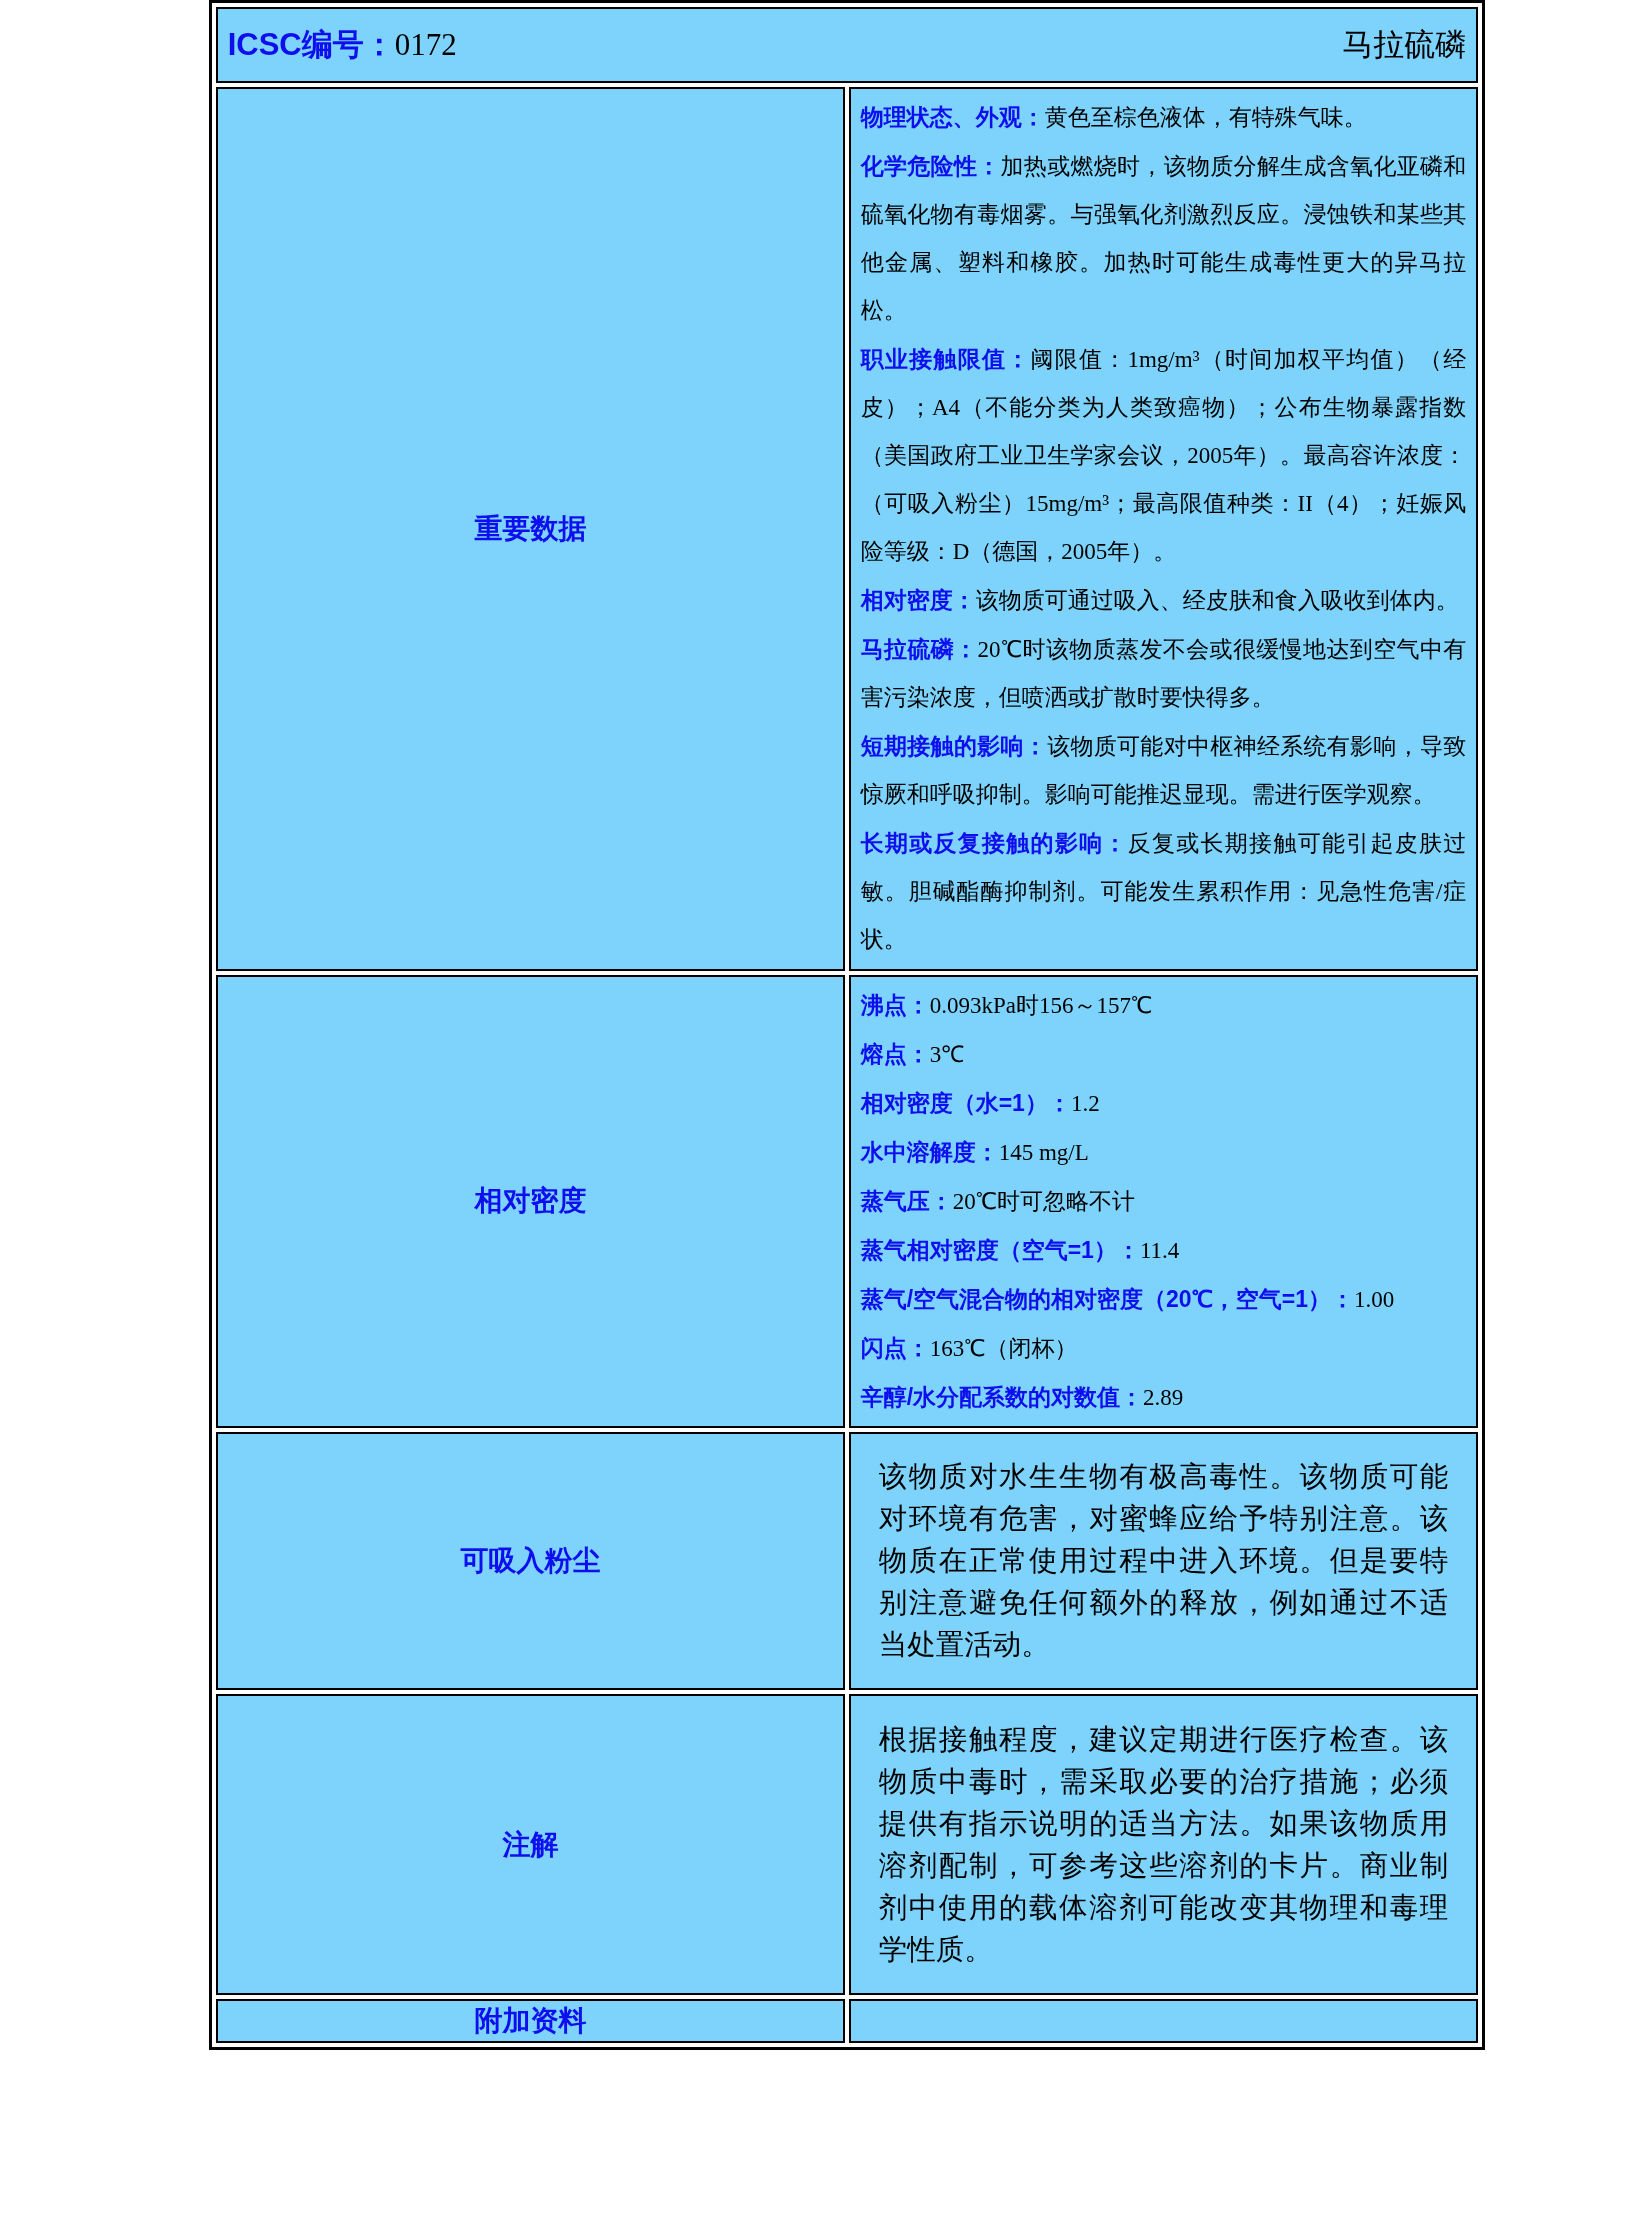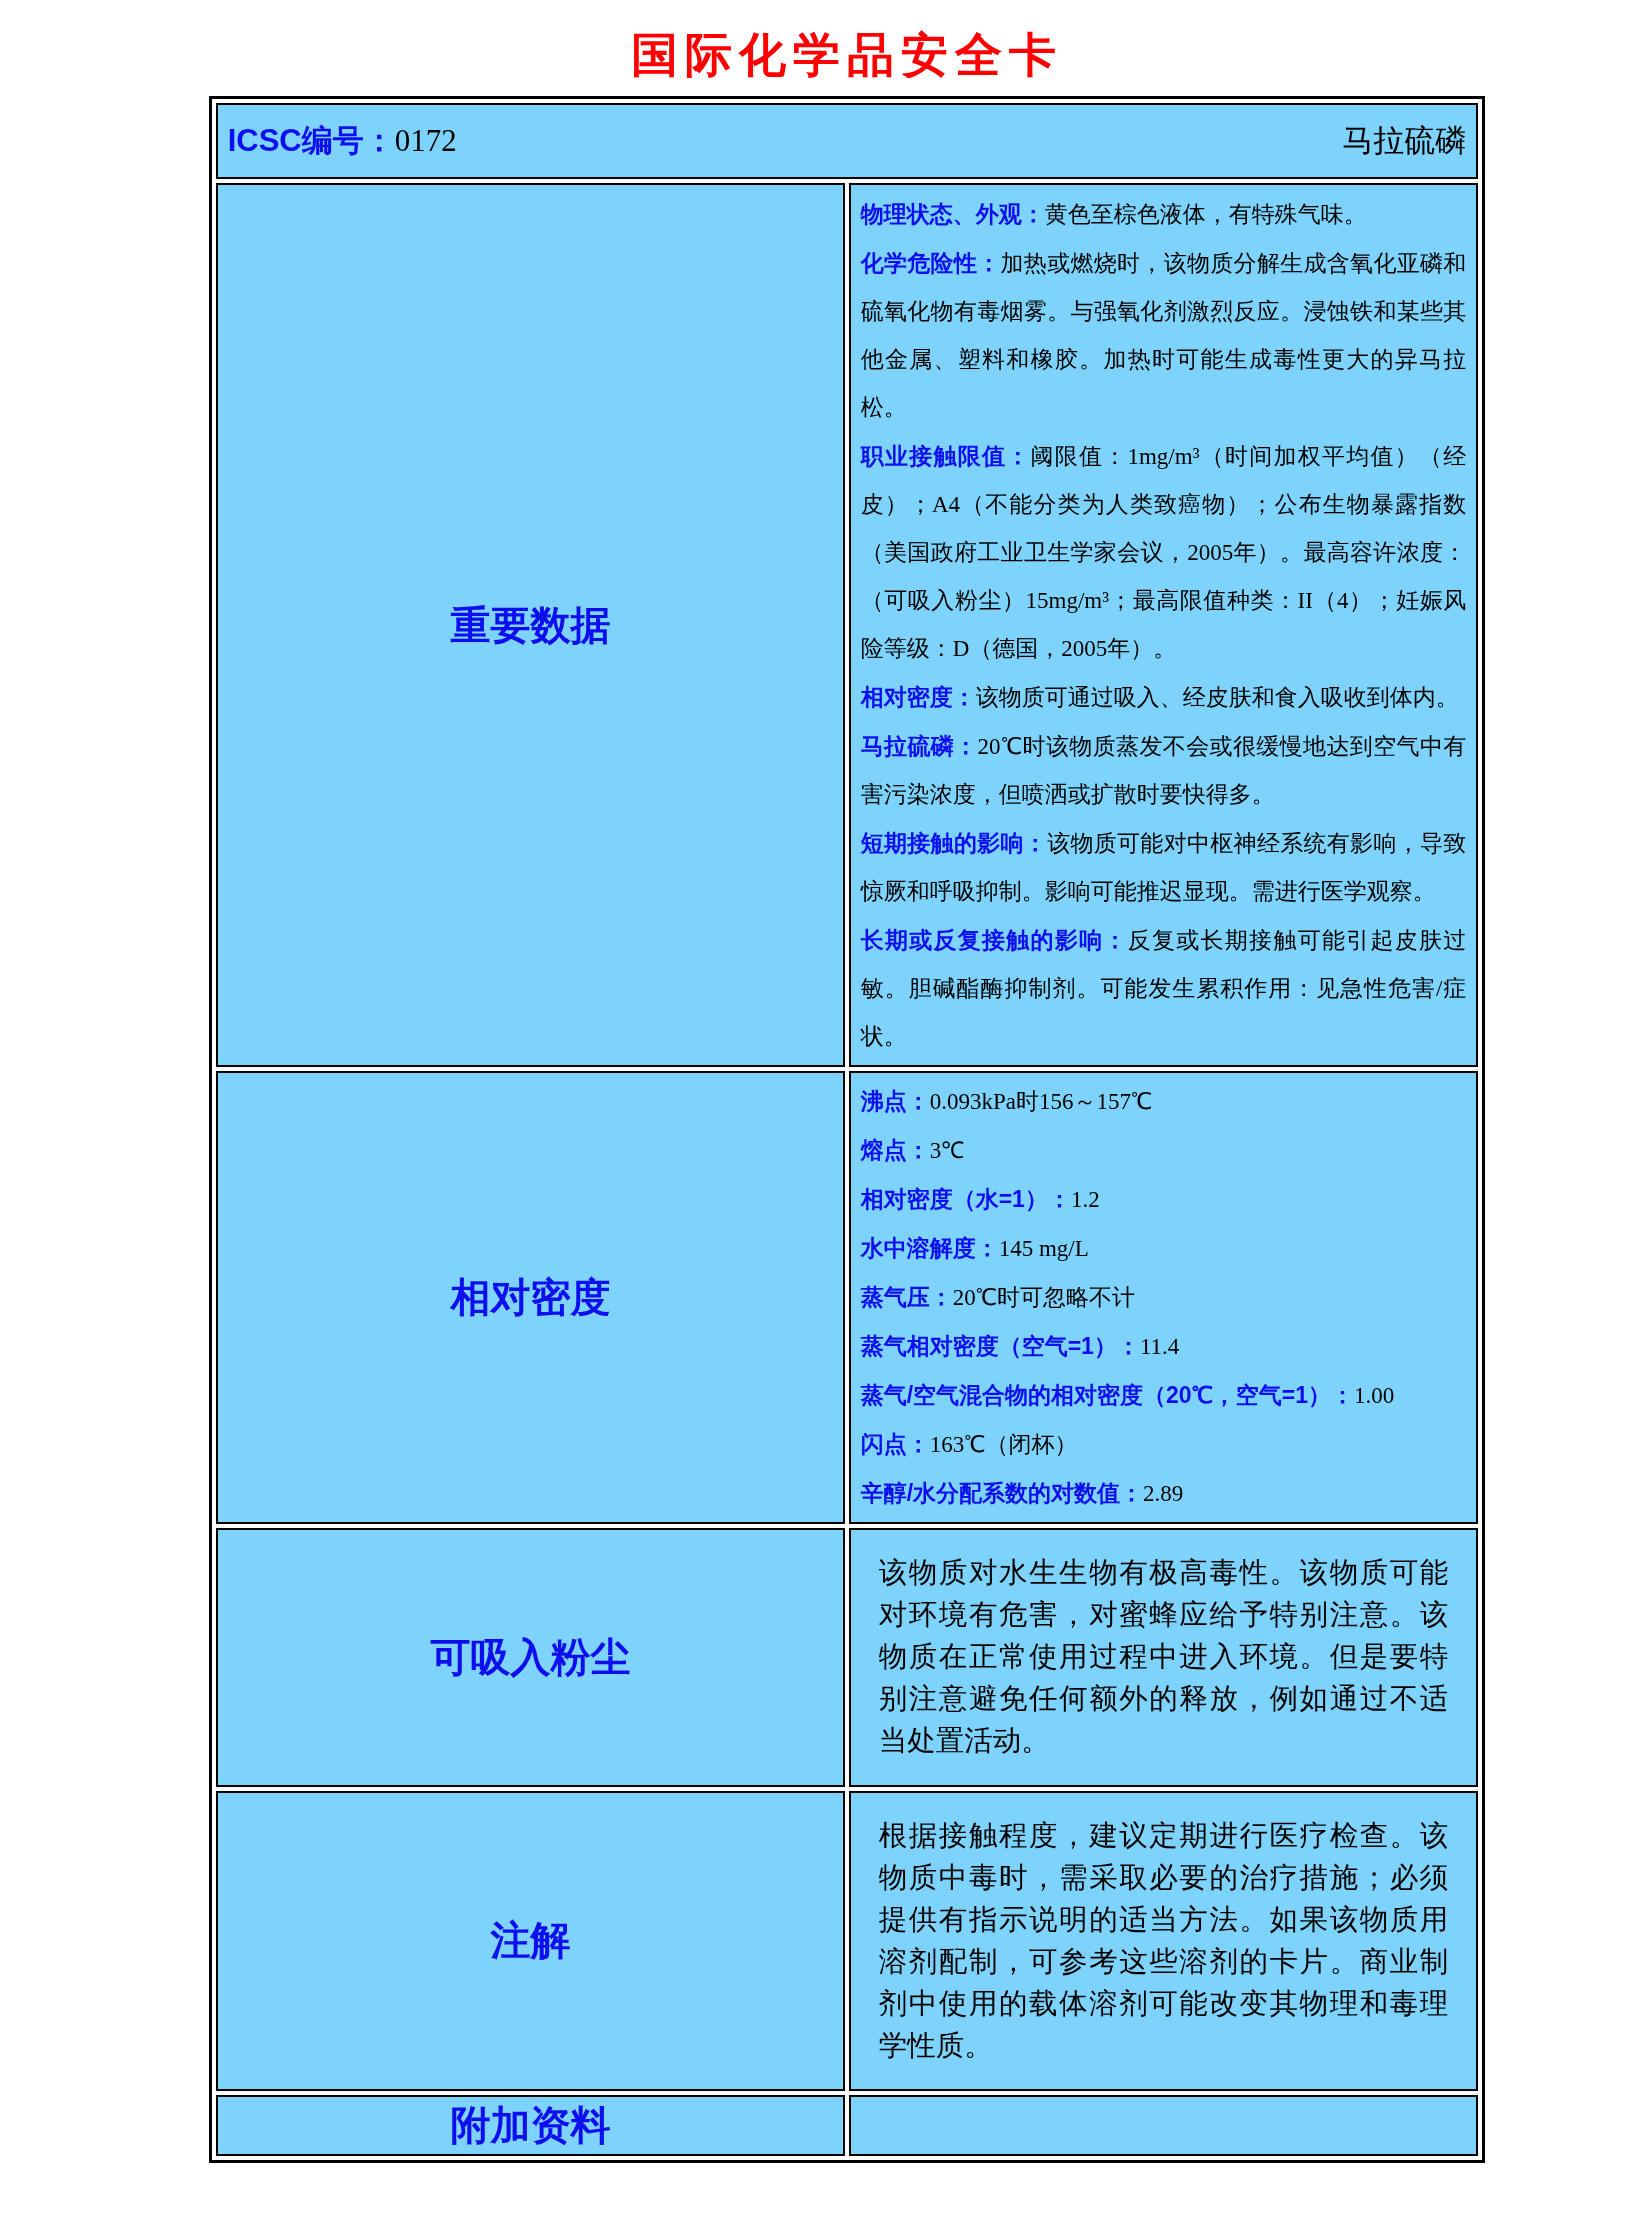--- a/index.html
+++ b/index.html
@@ -8,39 +8,38 @@
 
   .title{margin:23.6px 0 9.7px 209px;width:1276px;text-align:center;
          font-family:"Liberation Serif",serif;font-weight:bold;font-size:47px;
          letter-spacing:7px;color:#ff0000;}
 
   table.card{margin-left:209px;width:1276px;border-collapse:separate;border-spacing:4.2px;
              border:3.5px solid #000;background:#fff;table-layout:fixed;}
   td{border:2.1px solid #000;vertical-align:middle;background:#7dd3fc;}
   td.full{padding:5.6px 9.7px;}
   td.label-cell{width:168px;text-align:center;color:#0f0fee;
-                font-family:"Liberation Sans",sans-serif;font-weight:bold;font-size:40px;}
+                font-family:"Liberation Sans",sans-serif;font-weight:bold;font-size:28px;}
   td.content-cell{padding:4.2px 9.7px;}
 
   .hdr{display:flex;justify-content:space-between;align-items:center;height:61px;font-size:31px;}
   .icsc-label{color:#0f0fee;font-family:"Liberation Sans",sans-serif;font-weight:bold;}
   .icsc-num,.substance{color:#000;}
 
   p.item{margin:0;font-size:23px;line-height:48px;text-align:justify;}
   .h{color:#0f0fee;font-family:"Liberation Sans",sans-serif;font-weight:bold;}
   .t{color:#000;}
 
   p.para{margin:18px;font-size:28.5px;line-height:42px;text-align:justify;}
 </style>
 </head>
 <body>
 
 <div class="page">
 
-  <h1 class="title">国际化学品安全卡</h1>
 
   <table class="card">
 
     <tbody>
         <tr>
       <td class="full" colspan="2">
         <div class="hdr">
           <span>
             <span class="icsc-label">ICSC编号：</span><span class="icsc-num">0172</span>
           </span>

